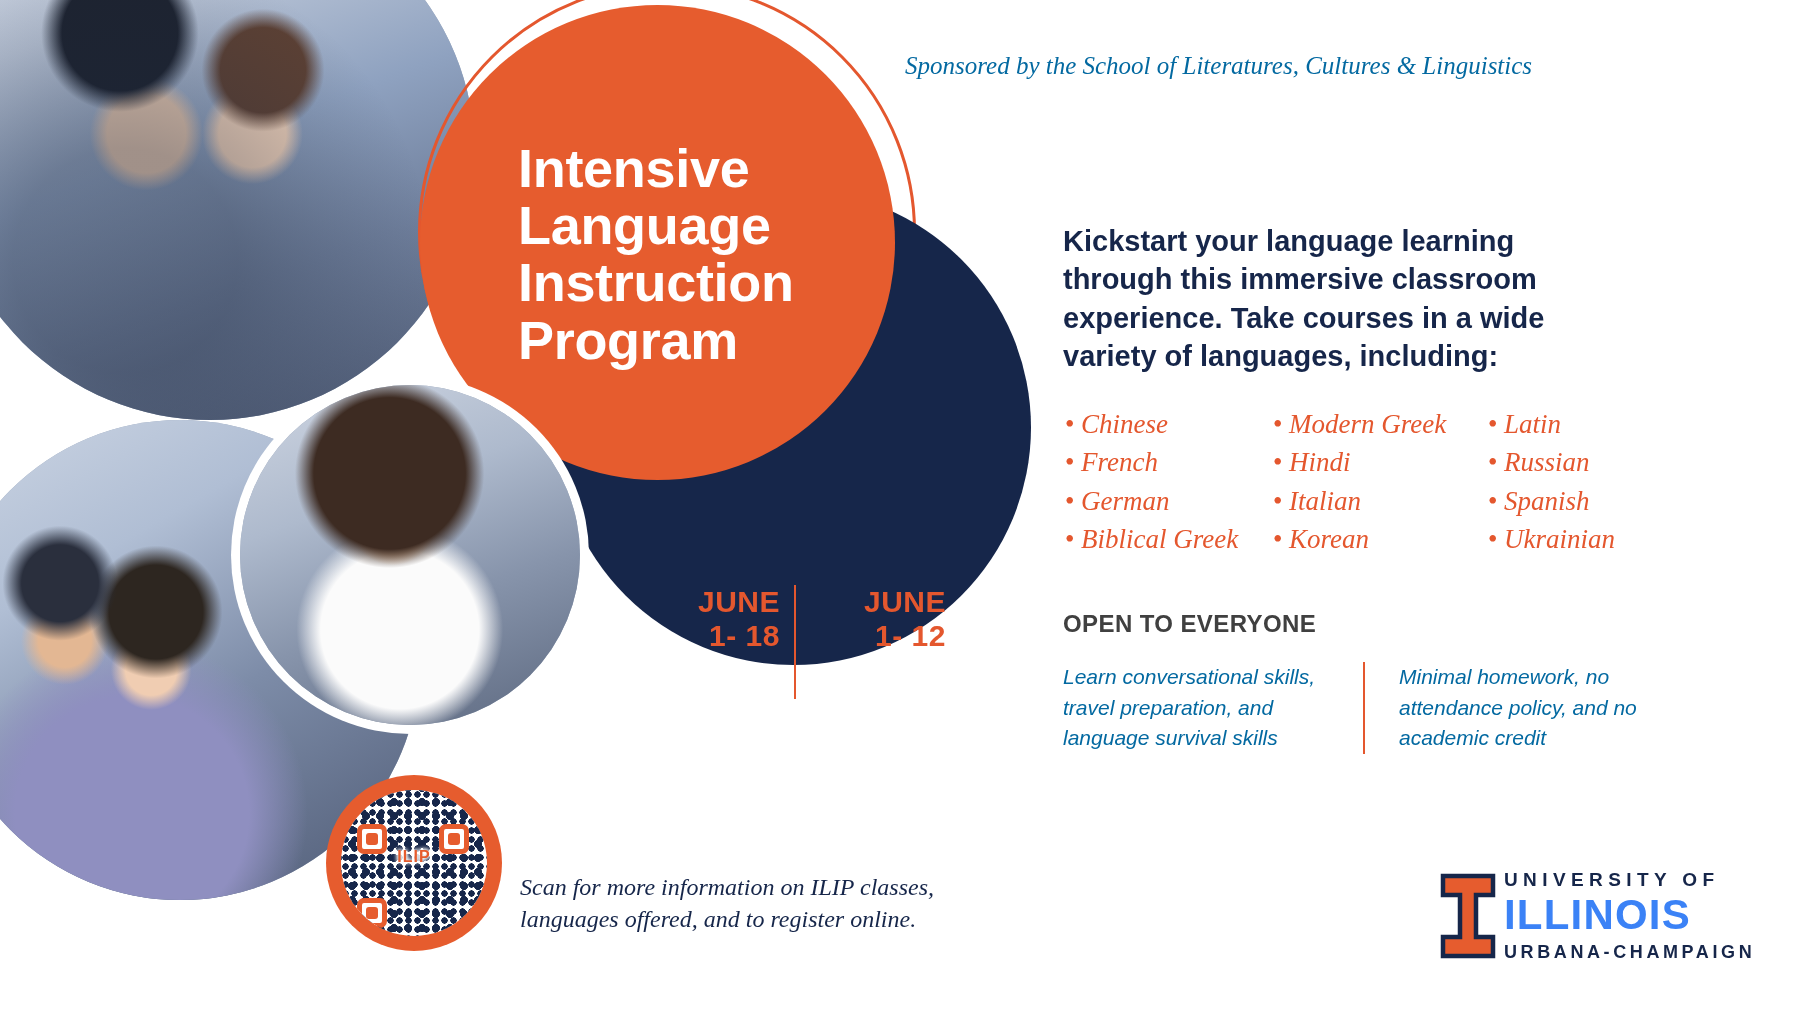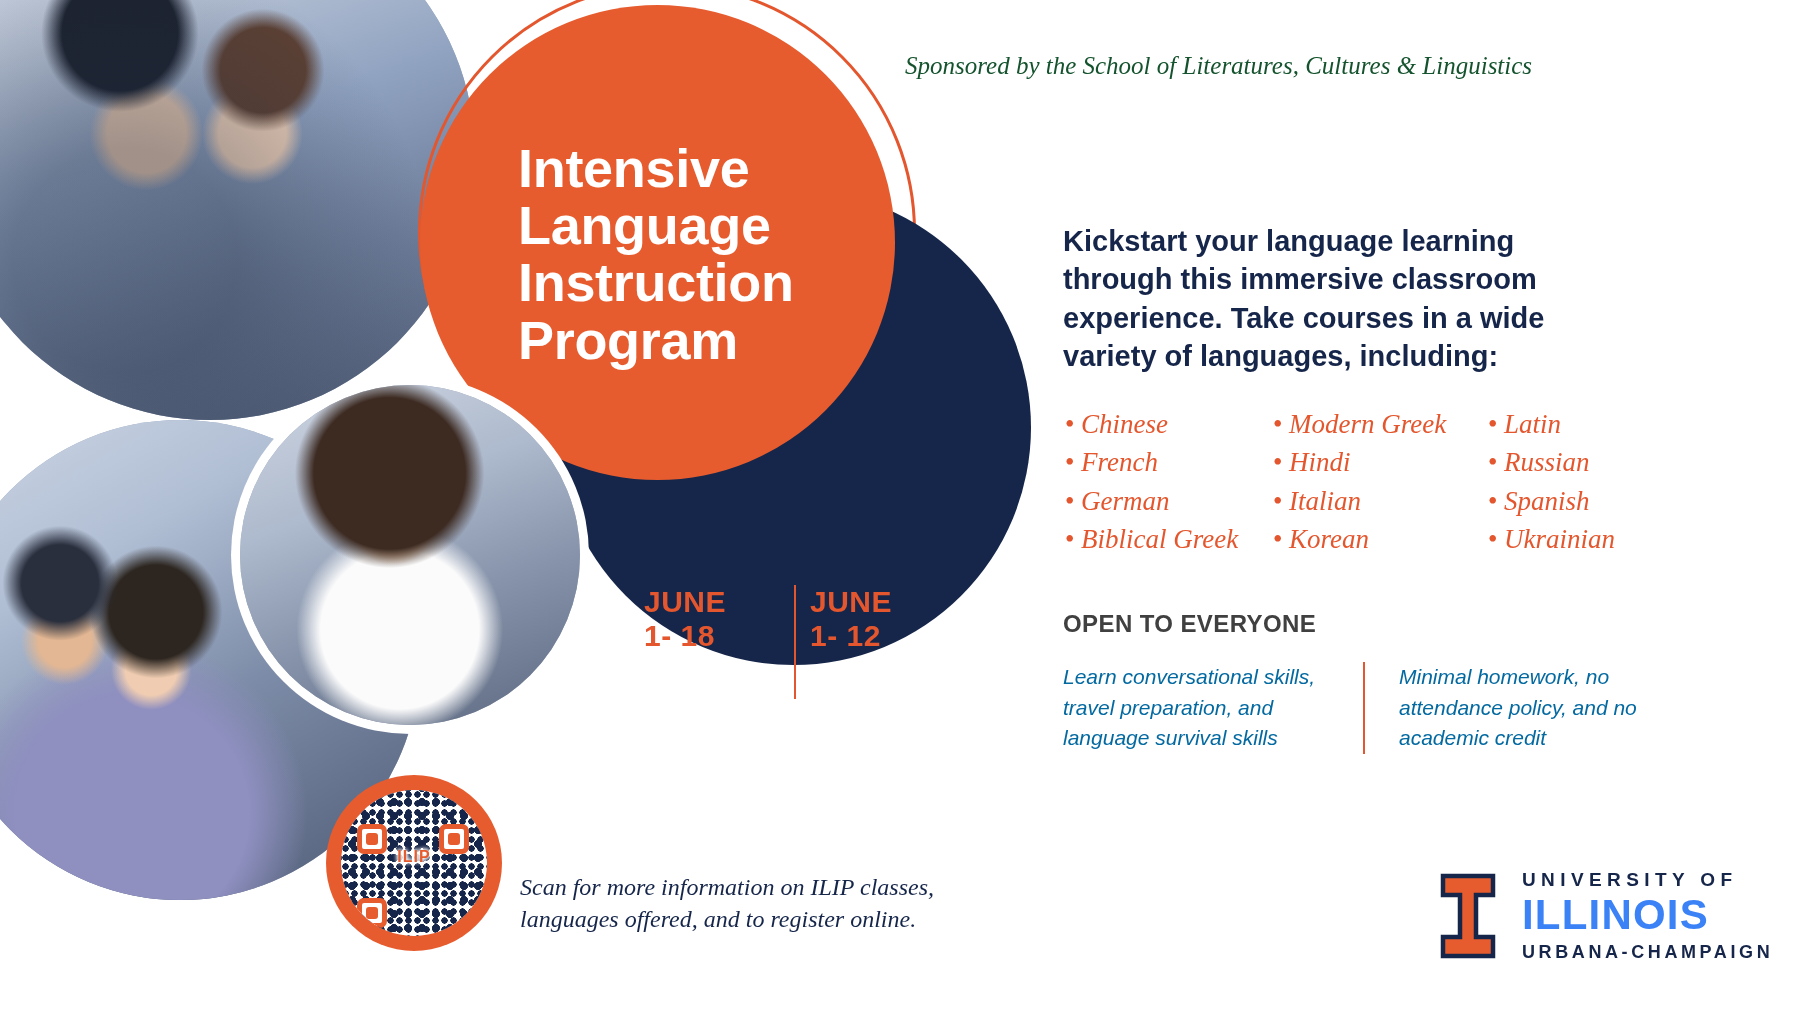--- a/index.html
+++ b/index.html
@@ -109,21 +109,21 @@
   #dates{
     position:absolute;
     left:630px;top:585px;
     width:330px;
     display:flex;
     z-index:7;
     color:#ffffff;
   }
   .date-col{
     flex:1;
-    text-align:left;
+    text-align:right;
     padding:0 14px;
   }
   .date-col + .date-col{border-left:2px solid #e4572e;}
   .date-month{
     color:#e4572e;
     font-weight:700;
     font-size:30px;
     letter-spacing:.5px;
     line-height:1.12;
     display:block;
@@ -209,21 +209,21 @@
     z-index:8;
   }
 
   
   #sponsor-line{
     position:absolute;
     left:905px;top:52px;
     font-family:"Liberation Serif", serif;
     font-style:italic;
     font-size:25px;
-    color:#14532d;
+    color:#0369a1;
     white-space:nowrap;
   }
   #intro-text{
     position:absolute;
     left:1063px;top:222px;
     width:610px;
     color:#16264a;
     font-weight:700;
     font-size:29px;
     line-height:1.32;
@@ -279,21 +279,21 @@
     padding-left:34px;
     width:266px;
   }
 
   
   #logo{
     position:absolute;
     left:1440px;top:870px;
     display:flex;
     align-items:center;
-    gap:26px;
+    gap:8px;
   }
   #logo-block-i{
     width:56px;height:86px;
     position:relative;
   }
   #logo-block-i svg{display:block;}
   #logo-words{line-height:1;}
   #logo-line-1{
     color:#16264a;font-weight:700;font-size:19px;letter-spacing:5.4px;
   }

